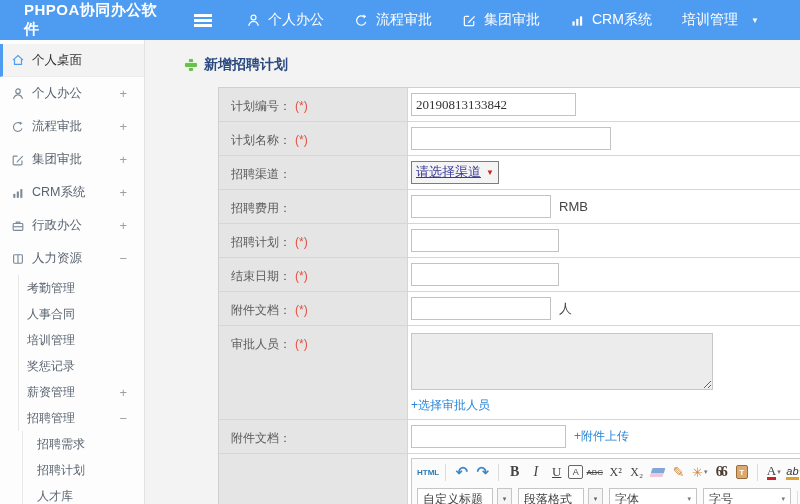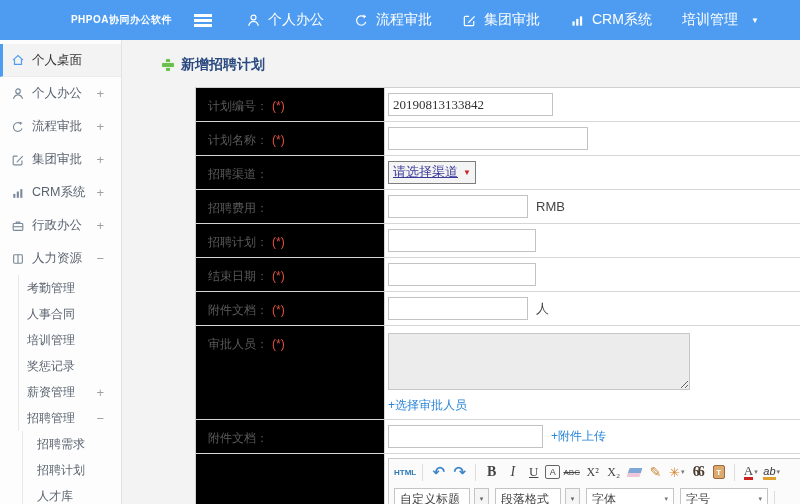--- a/index.html
+++ b/index.html
@@ -1,31 +1,31 @@
 <!DOCTYPE html>
 <html><head>
 <meta charset="utf-8">
 <style>
   * { margin:0; padding:0; box-sizing:border-box; }
   html,body { width:800px; height:504px; overflow:hidden;
     font-family:"Liberation Sans","DejaVu Sans",sans-serif; background:#f3f3f3; }
 
   
   .topbar { height:40px; background:#4e9cf2; display:flex; align-items:center; color:#fff; }
-  .brand { font-size:10px; font-weight:bold; padding-left:24px; width:172px; flex:none; letter-spacing:.5px;text-align:right; }
+  .brand { font-size:15px; font-weight:bold; padding-left:24px; width:172px; flex:none; letter-spacing:.5px; }
   .burger { width:18px; height:13px; margin:0 34px 0 22px; cursor:pointer;
     background:linear-gradient(#fff 0 2.5px,transparent 2.5px 5.2px,#fff 5.2px 7.7px,transparent 7.7px 10.4px,#fff 10.4px 13px); }
   .nav { display:flex; align-items:center; gap:30px; font-size:14px; }
   .nav-item { display:flex; align-items:center; gap:7px; cursor:pointer; white-space:nowrap; }
   .nav-item svg { display:block; }
   .caret-sm { font-size:8px; margin-left:6px; }
 
   
   .shell { display:flex; height:464px; }
-  .sidebar { width:122px; flex:none; background:#fdfdfd; border-right:1px solid #e2e2e2; padding-top:4px; }
+  .sidebar { width:145px; flex:none; background:#fdfdfd; border-right:1px solid #e2e2e2; padding-top:4px; }
   .sitem { display:flex; align-items:center; height:33px; padding-left:11px; font-size:12.5px; color:#5a6470; cursor:pointer; position:relative; }
   .sitem .sicon { color:#7a8a99; margin-right:7px; display:flex; }
   .sitem.active { background:#f3f3f3; border-left:3px solid #4e9cf2; padding-left:8px; color:#333; border-bottom:1px solid #ececec; }
   .sitem.active .sicon { color:#4e9cf2; }
   .sexp { margin-left:auto; padding-right:17px; color:#9aa0a6; font-size:13px; }
   .sitem.sub { height:26px; padding-left:27px; font-size:12px; }
   .sitem.sub::before { content:""; position:absolute; left:18px; top:0; bottom:0; width:1px; background:#e8e8e8; }
   .sitem.sub3 { height:26px; padding-left:37px; font-size:12px; }
   .sitem.sub3::before { content:""; position:absolute; left:22px; top:0; bottom:0; width:1px; background:#e8e8e8; }
 
@@ -34,21 +34,21 @@
   .title-row { display:flex; align-items:center; gap:7px; margin:16px 0 13px 40px; }
   .plus-ico { position:relative; width:12px; height:12px; }
   .plus-ico::before, .plus-ico::after { content:""; position:absolute; background:#6abf4e; border-radius:1px;
     box-shadow:0 0 0 1px #e7f5df; }
   .plus-ico::before { left:4px; top:0; width:4px; height:12px; }
   .plus-ico::after { left:0; top:4px; width:12px; height:4px; }
   .page-title { font-size:14px; font-weight:bold; color:#2b4a80; }
 
   .form { width:740px; margin-left:73px; border:1px solid #cfcfcf; border-bottom:none; background:#fff; }
   .frow { display:flex; border-bottom:1px solid #d6d6d6; min-height:34px; }
-  .fl { width:189px; flex:none; background:#000000; border-right:1px solid #d6d6d6;
+  .fl { width:189px; flex:none; background:#e5e5e5; border-right:1px solid #d6d6d6;
     padding:10px 10px 0 12px; font-size:12px; color:#5a5a5a; }
   .req { color:#e25041; margin-left:4px; }
   .fv { flex:1; padding:5px 8px 5px 3px; display:flex; align-items:center; gap:8px; font-size:13px; color:#333; }
   .fv.block { display:block; padding-top:7px; }
   input.ti { height:23px; border:1px solid #c3c3c3; padding:0 4px; font-size:13px; color:#333; background:#fff;
     font-family:Liberation Serif, serif; }
   .w165{width:165px}.w200{width:200px}.w148{width:148px}.w140{width:140px}.w155{width:155px}
   .sel-channel { display:inline-flex; align-items:center; gap:5px; border:1px solid #7d7d7d; background:#f4f4f4;
     padding:1px 4px 2px 4px; cursor:pointer; }
   .sel-channel .txt { color:#3a3a99; text-decoration:underline; font-size:13px; }

